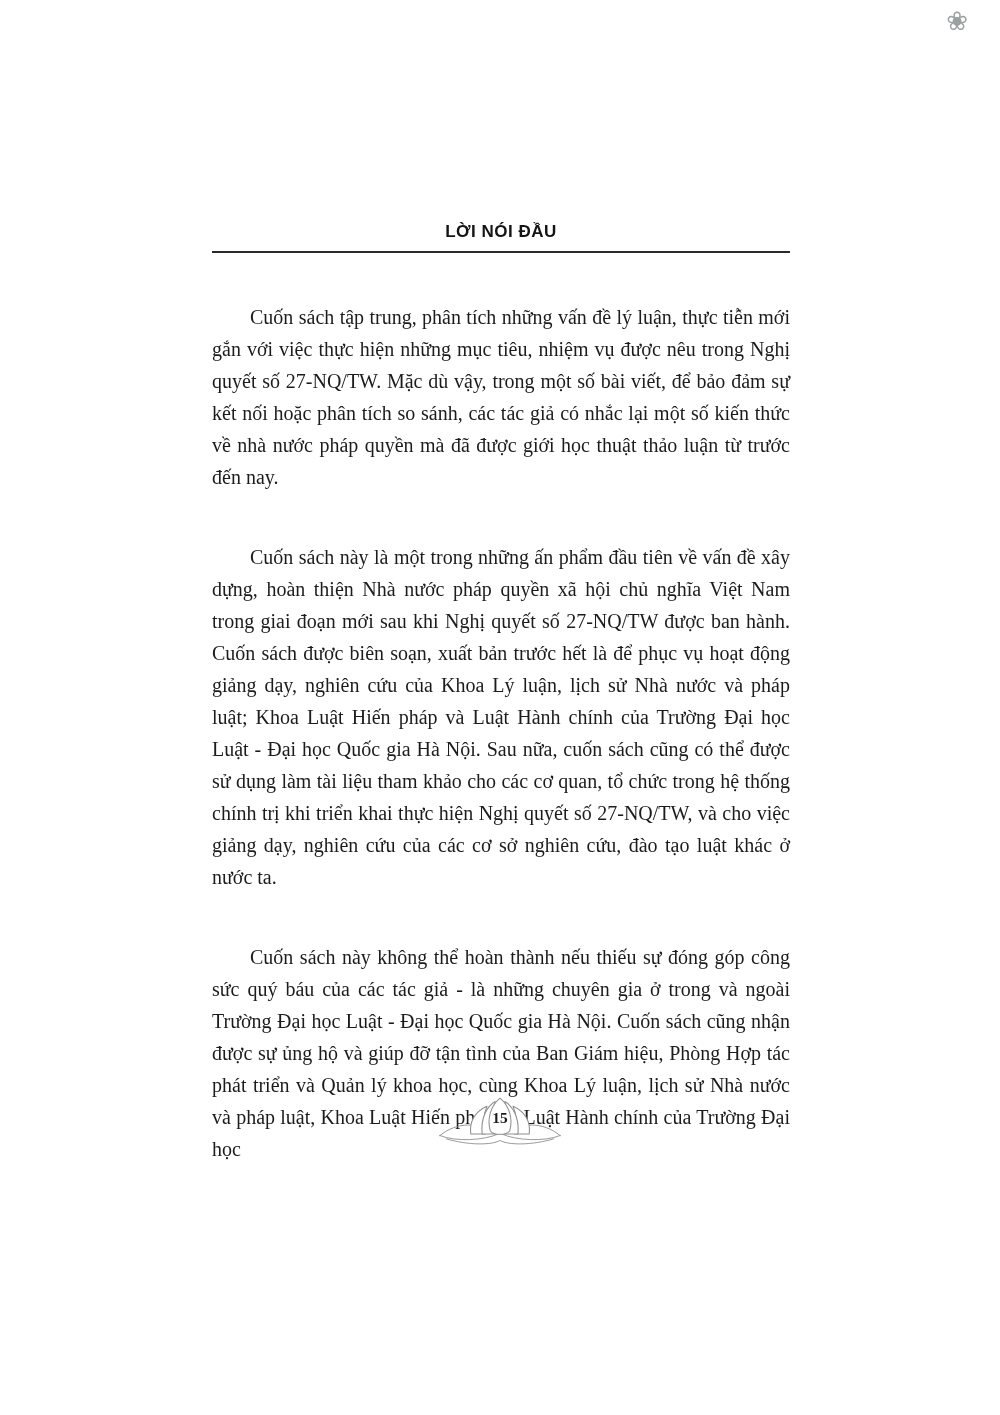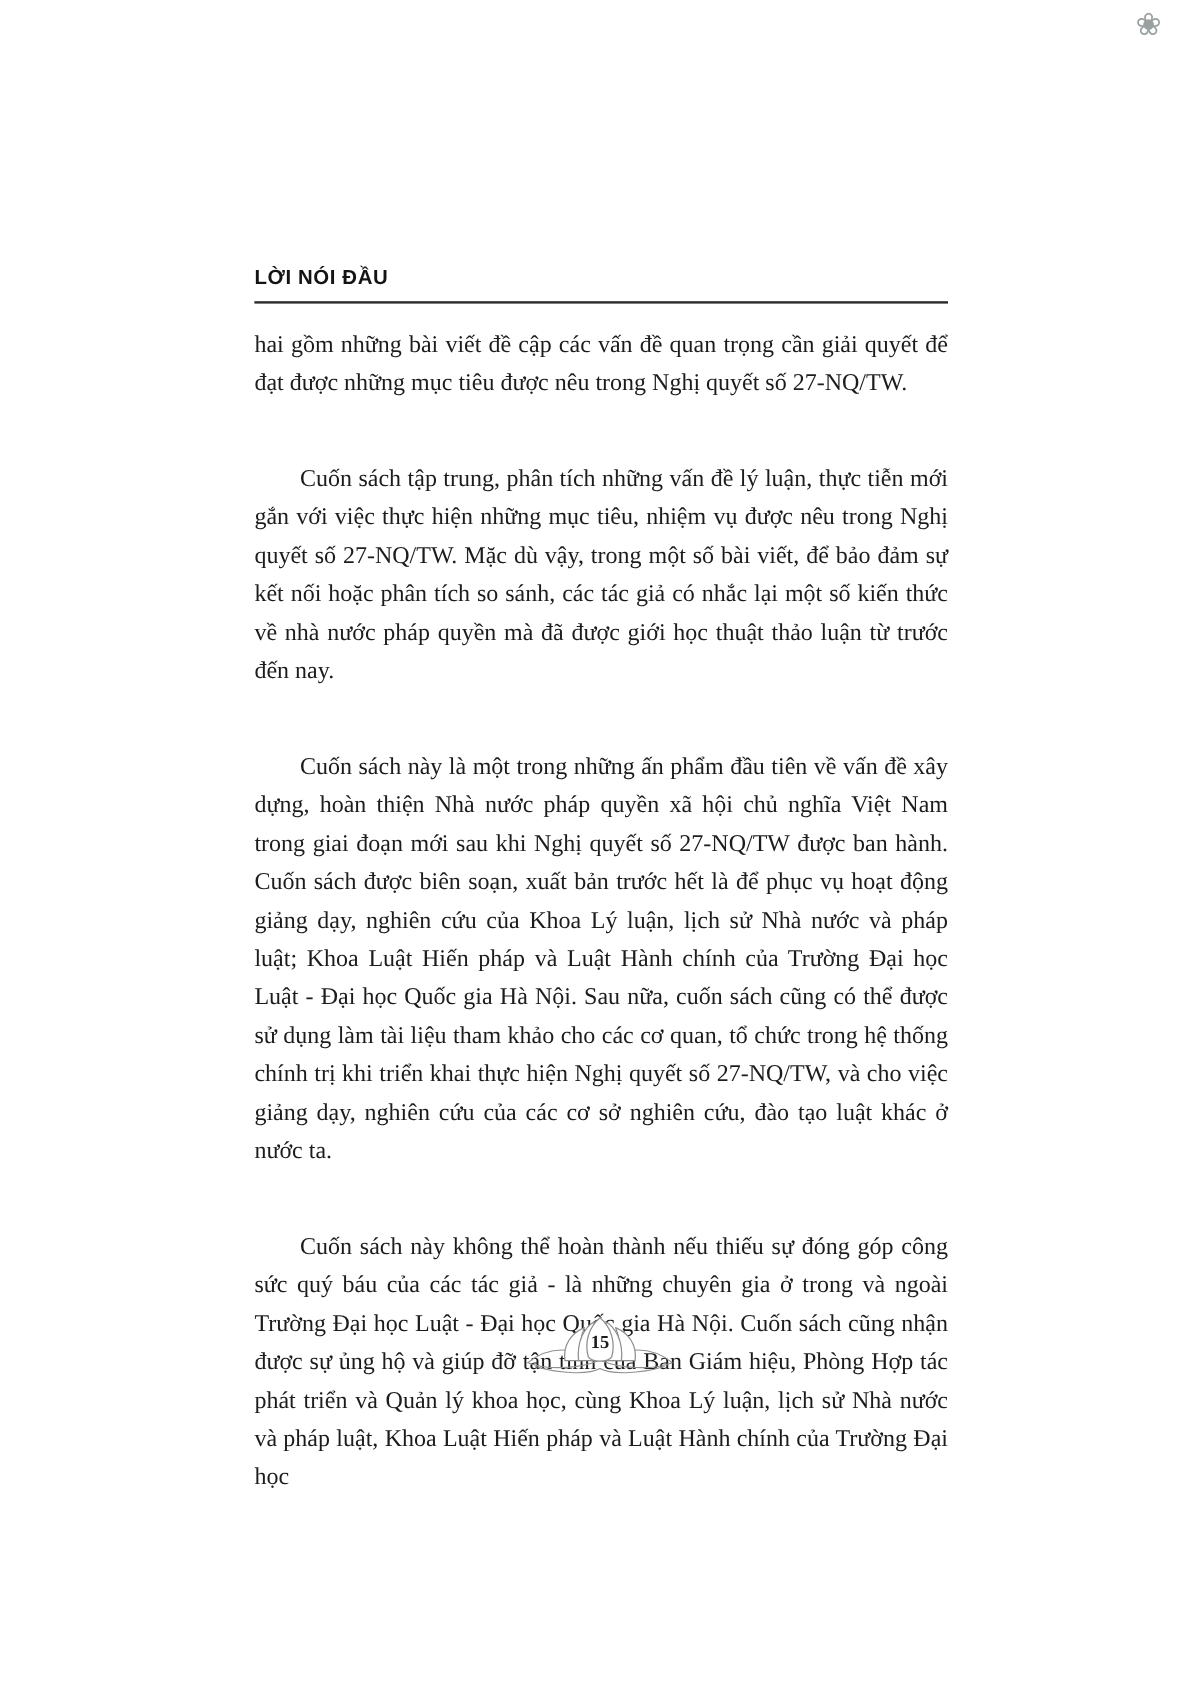--- a/index.html
+++ b/index.html
@@ -27,21 +27,21 @@
     font-family: "DejaVu Sans", sans-serif;
     user-select: none;
   }
   .content {
     position: absolute;
     left: 212px;
     top: 222px;
     width: 578px;
   }
   .page-header {
-    text-align: left;
+    text-align: center;
     font-family: "Liberation Sans", sans-serif;
     font-weight: bold;
     font-size: 17px;
     letter-spacing: 0.5px;
     color: #141414;
     padding-bottom: 9px;
   }
   .header-rule {
     border: none;
     border-top: 2px solid #2a2a2a;
@@ -99,21 +99,20 @@
 
   <span class="corner-flower">❀</span>
 
   <div class="content">
 
     <div class="page-header">LỜI NÓI ĐẦU</div>
 
     <hr class="header-rule">
 
     <div class="body-text">
-      <p>hai gồm những bài viết đề cập các vấn đề quan trọng cần giải quyết để đạt được những mục tiêu được nêu trong Nghị quyết số 27-NQ/TW.</p>
       <p class="indented">Cuốn sách tập trung, phân tích những vấn đề lý luận, thực tiễn mới gắn với việc thực hiện những mục tiêu, nhiệm vụ được nêu trong Nghị quyết số 27-NQ/TW. Mặc dù vậy, trong một số bài viết, để bảo đảm sự kết nối hoặc phân tích so sánh, các tác giả có nhắc lại một số kiến thức về nhà nước pháp quyền mà đã được giới học thuật thảo luận từ trước đến nay.</p>
       <p class="indented">Cuốn sách này là một trong những ấn phẩm đầu tiên về vấn đề xây dựng, hoàn thiện Nhà nước pháp quyền xã hội chủ nghĩa Việt Nam trong giai đoạn mới sau khi Nghị quyết số 27-NQ/TW được ban hành. Cuốn sách được biên soạn, xuất bản trước hết là để phục vụ hoạt động giảng dạy, nghiên cứu của Khoa Lý luận, lịch sử Nhà nước và pháp luật; Khoa Luật Hiến pháp và Luật Hành chính của Trường Đại học Luật - Đại học Quốc gia Hà Nội. Sau nữa, cuốn sách cũng có thể được sử dụng làm tài liệu tham khảo cho các cơ quan, tổ chức trong hệ thống chính trị khi triển khai thực hiện Nghị quyết số 27-NQ/TW, và cho việc giảng dạy, nghiên cứu của các cơ sở nghiên cứu, đào tạo luật khác ở nước ta.</p>
       <p class="indented">Cuốn sách này không thể hoàn thành nếu thiếu sự đóng góp công sức quý báu của các tác giả - là những chuyên gia ở trong và ngoài Trường Đại học Luật - Đại học Quốc gia Hà Nội. Cuốn sách cũng nhận được sự ủng hộ và giúp đỡ tận tình của Ban Giám hiệu, Phòng Hợp tác phát triển và Quản lý khoa học, cùng Khoa Lý luận, lịch sử Nhà nước và pháp luật, Khoa Luật Hiến pháp và Luật Hành chính của Trường Đại học</p>
     </div>
 
   </div>
 
   <div class="footer-ornament">
     <svg viewBox="0 0 160 70" xmlns="http://www.w3.org/2000/svg" aria-hidden="true">
 

